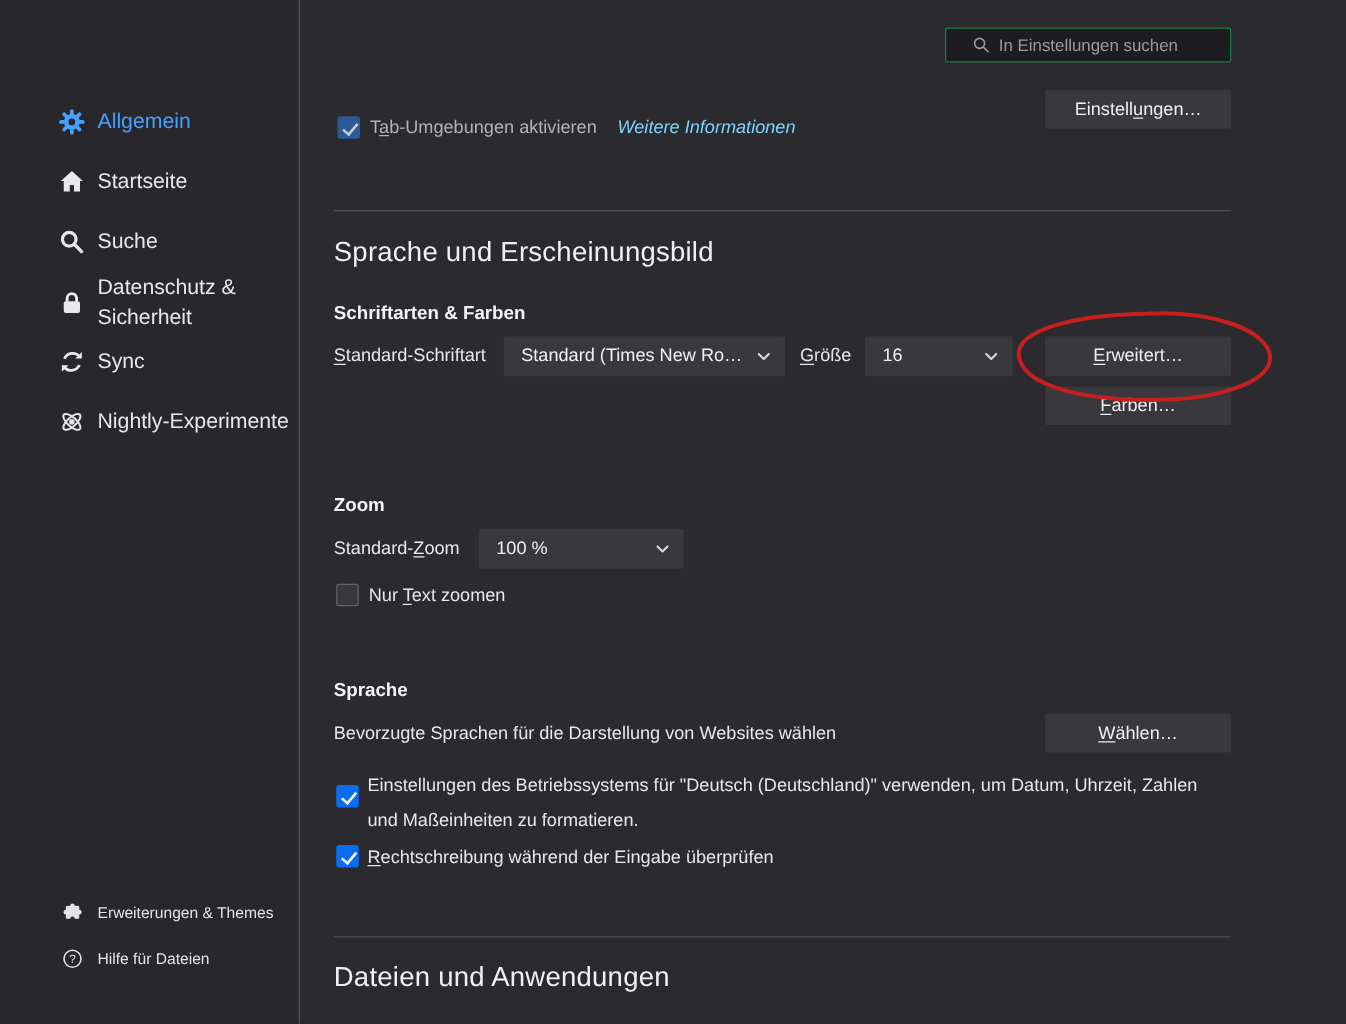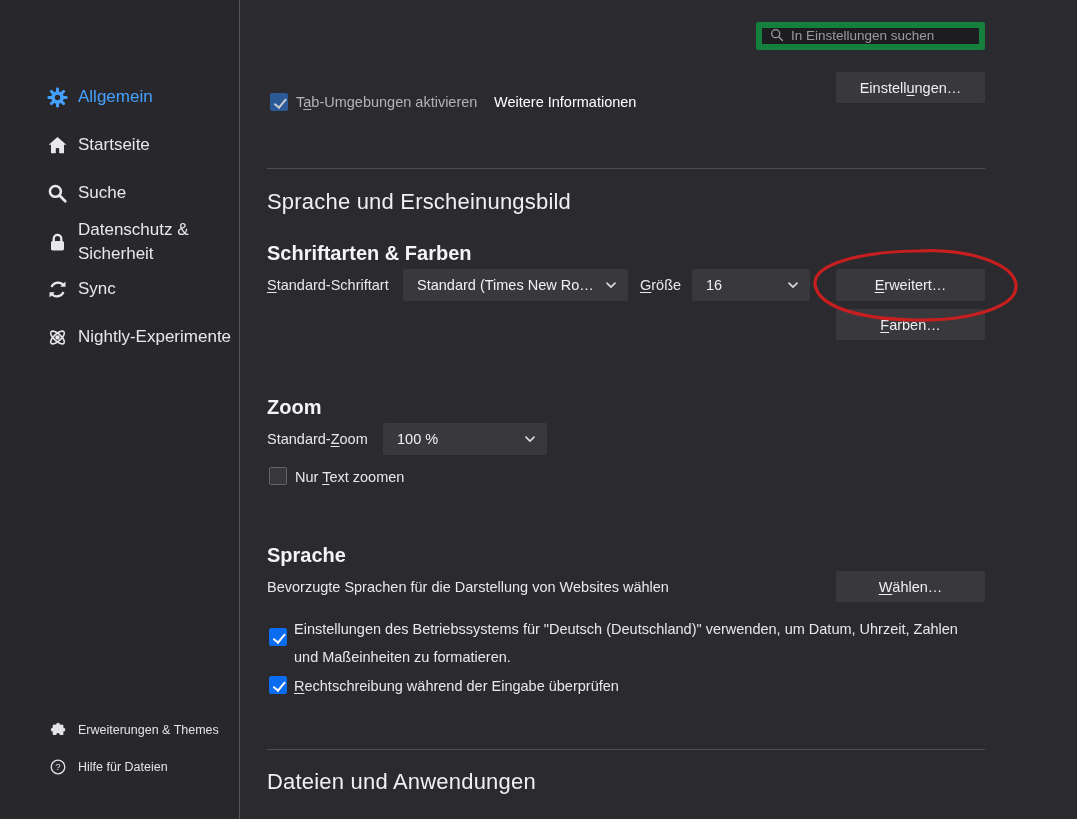--- a/index.html
+++ b/index.html
@@ -35,22 +35,22 @@
   }
   .nav-footer-item .nav-icon { position:absolute; left:50px; width:16px; height:16px; display:flex; }
   .nav-footer-item .nav-label { position:absolute; left:78px; }
   #nav-extensions { top:720px; }
   #nav-hilfe      { top:757px; }
   svg { display:block; }
 
   
   .search-box {
     position:absolute; left:756px; top:22px; width:229px; height:28px;
-    background:#1d1d21; border:6px solid #15803d; border-radius:2px;
-    display:flex; align-items:flex-start; padding:0 8px;
+    background:#1d1d21; border:1px solid #15803d; border-radius:2px;
+    display:flex; align-items:center; padding:0 21px;
   }
   .search-box .mag { width:14px; height:14px; margin-right:7px; flex:none; color:#9a9aa0; }
   .search-box input {
     background:transparent; border:none; outline:none; color:#e6e6e8;
     font-family:"Liberation Sans", sans-serif; font-size:13.5px; width:100%;
   }
   .search-box input::placeholder { color:#9a9aa0; }
 
   .checkbox {
     position:absolute; width:18px; height:18px; border-radius:2px;
@@ -71,24 +71,24 @@
   }
   .select {
     position:absolute; height:32px; background:#38383d; border-radius:2px;
     display:flex; align-items:center; justify-content:space-between;
     padding:0 12px 0 14px; font-size:14.5px; color:#f1f1f3; cursor:pointer;
   }
   .select .chev { width:10px; height:7px; color:#d7d7da; flex:none; margin-left:8px; }
 
   .divider { position:absolute; left:267px; width:718px; height:1px; background:#4e4e53; }
   .h1 { position:absolute; left:267px; font-size:22px; font-weight:300; color:#eef0f2; letter-spacing:0.2px; }
-  .h2 { position:absolute; left:267px; font-size:20px; font-weight:bold; color:#f4f4f6; }
+  .h2 { position:absolute; left:267px; font-size:15px; font-weight:bold; color:#f4f4f6; }
   .lbl { position:absolute; font-size:14.5px; color:#e8e8ea; }
   .lbl u, .btn u { text-underline-offset:2px; }
-  .link { position:absolute; font-size:14.5px; color:#ffffff; cursor:pointer; }
+  .link { position:absolute; font-size:14.5px; color:#7dd3fc; cursor:pointer;font-style:italic; }
   .dimtext { color:#b3b3b6; }
 
   #annotation { position:absolute; left:803px; top:241px; width:228px; height:88px; pointer-events:none; }
 </style>
 </head>
 <body>
 
 <div class="sidebar">
 
   <div class="nav-item active" id="nav-allgemein">

